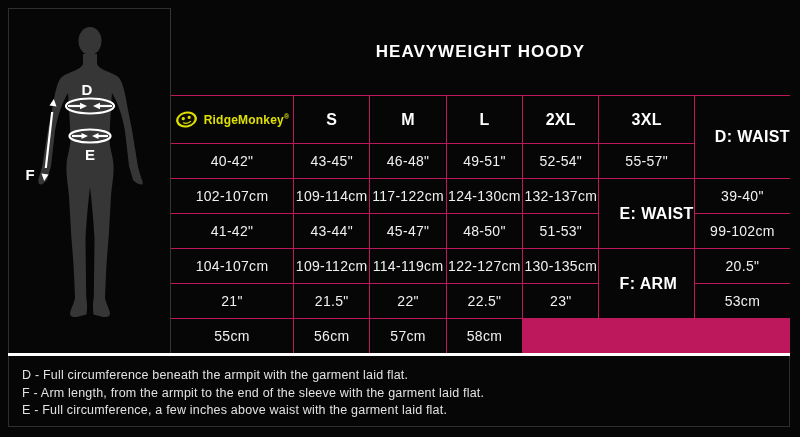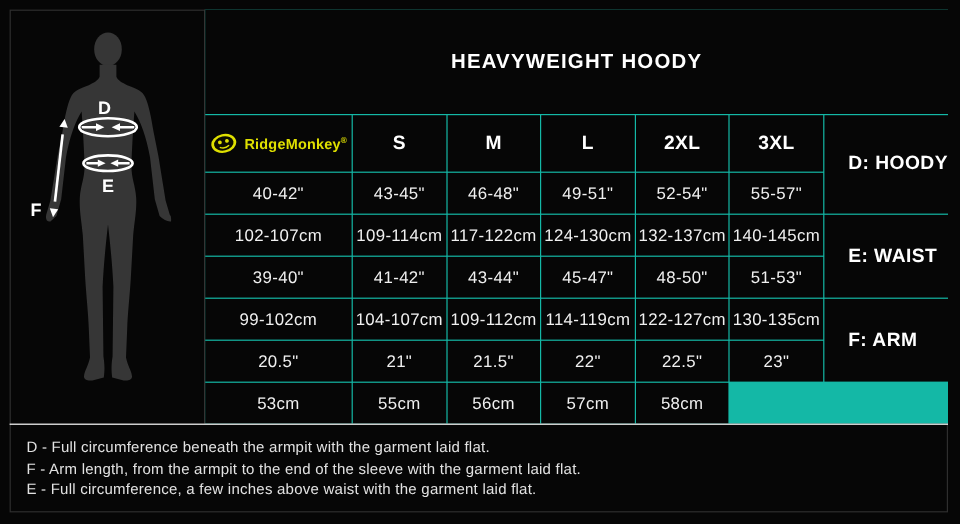--- a/index.html
+++ b/index.html
@@ -14,40 +14,40 @@
   .figure-panel{
     position:absolute;left:8px;top:8px;width:163px;height:345px;
     border-right:1px solid #343434;box-sizing:border-box;
   }
   .figure-panel svg{display:block;width:100%;height:100%;}
   .size-table{
     position:absolute;left:171px;top:8px;width:619px;height:345px;
     display:grid;
     grid-template-columns:122px repeat(6,1fr);
     grid-template-rows:87px 47px repeat(6,34px);
-    gap:1px;background:#14b8a6;
+    gap:1px;background:#be185d;
   }
   .cell{
     background:#060606;display:flex;align-items:center;justify-content:center;
     color:#f0f0f0;font-size:14px;letter-spacing:0.3px;white-space:nowrap;
   }
   .cell.title-cell{
     grid-column:1/-1;font-size:17px;font-weight:bold;color:#fff;letter-spacing:1px;
   }
   .cell.size-h{font-weight:bold;font-size:16px;color:#fff;}
   .cell.row-label{
     grid-row:span 2;justify-content:flex-start;padding-left:20px;
     font-weight:bold;font-size:16px;color:#fff;letter-spacing:0.4px;box-sizing:border-box;
   }
   .cell.logo-cell{gap:5px;}
   .logo-text{color:#dfe000;font-weight:bold;font-size:12px;letter-spacing:0.2px;}
   .logo-text sup{font-size:7px;vertical-align:super;}
   .notes{
     position:absolute;left:8px;top:353px;width:782px;height:74px;
-    border-top:1px solid #ffffff;box-sizing:border-box;
+    border-top:3px solid #ffffff;box-sizing:border-box;
     padding:11px 0 0 14px;color:#e2e2e2;font-size:12.5px;line-height:17.5px;letter-spacing:0.2px;
   }
 </style>
 </head>
 <body>
 
 <div class="stage">
 
   <div class="frame"></div>
 
@@ -119,33 +119,32 @@
         </g>
       </svg>
       <span class="logo-text"><span>RidgeMonkey</span><sup>®</sup></span>
     </div>
     <div class="cell size-h">S</div>
     <div class="cell size-h">M</div>
     <div class="cell size-h">L</div>
     <div class="cell size-h">2XL</div>
     <div class="cell size-h">3XL</div>
 
-    <div class="cell row-label">D: HOODY</div>
+    <div class="cell row-label">D: WAIST</div>
     <div class="cell">40-42"</div>
     <div class="cell">43-45"</div>
     <div class="cell">46-48"</div>
     <div class="cell">49-51"</div>
     <div class="cell">52-54"</div>
     <div class="cell">55-57"</div>
     <div class="cell">102-107cm</div>
     <div class="cell">109-114cm</div>
     <div class="cell">117-122cm</div>
     <div class="cell">124-130cm</div>
     <div class="cell">132-137cm</div>
-    <div class="cell">140-145cm</div>
 
     <div class="cell row-label">E: WAIST</div>
     <div class="cell">39-40"</div>
     <div class="cell">41-42"</div>
     <div class="cell">43-44"</div>
     <div class="cell">45-47"</div>
     <div class="cell">48-50"</div>
     <div class="cell">51-53"</div>
     <div class="cell">99-102cm</div>
     <div class="cell">104-107cm</div>

